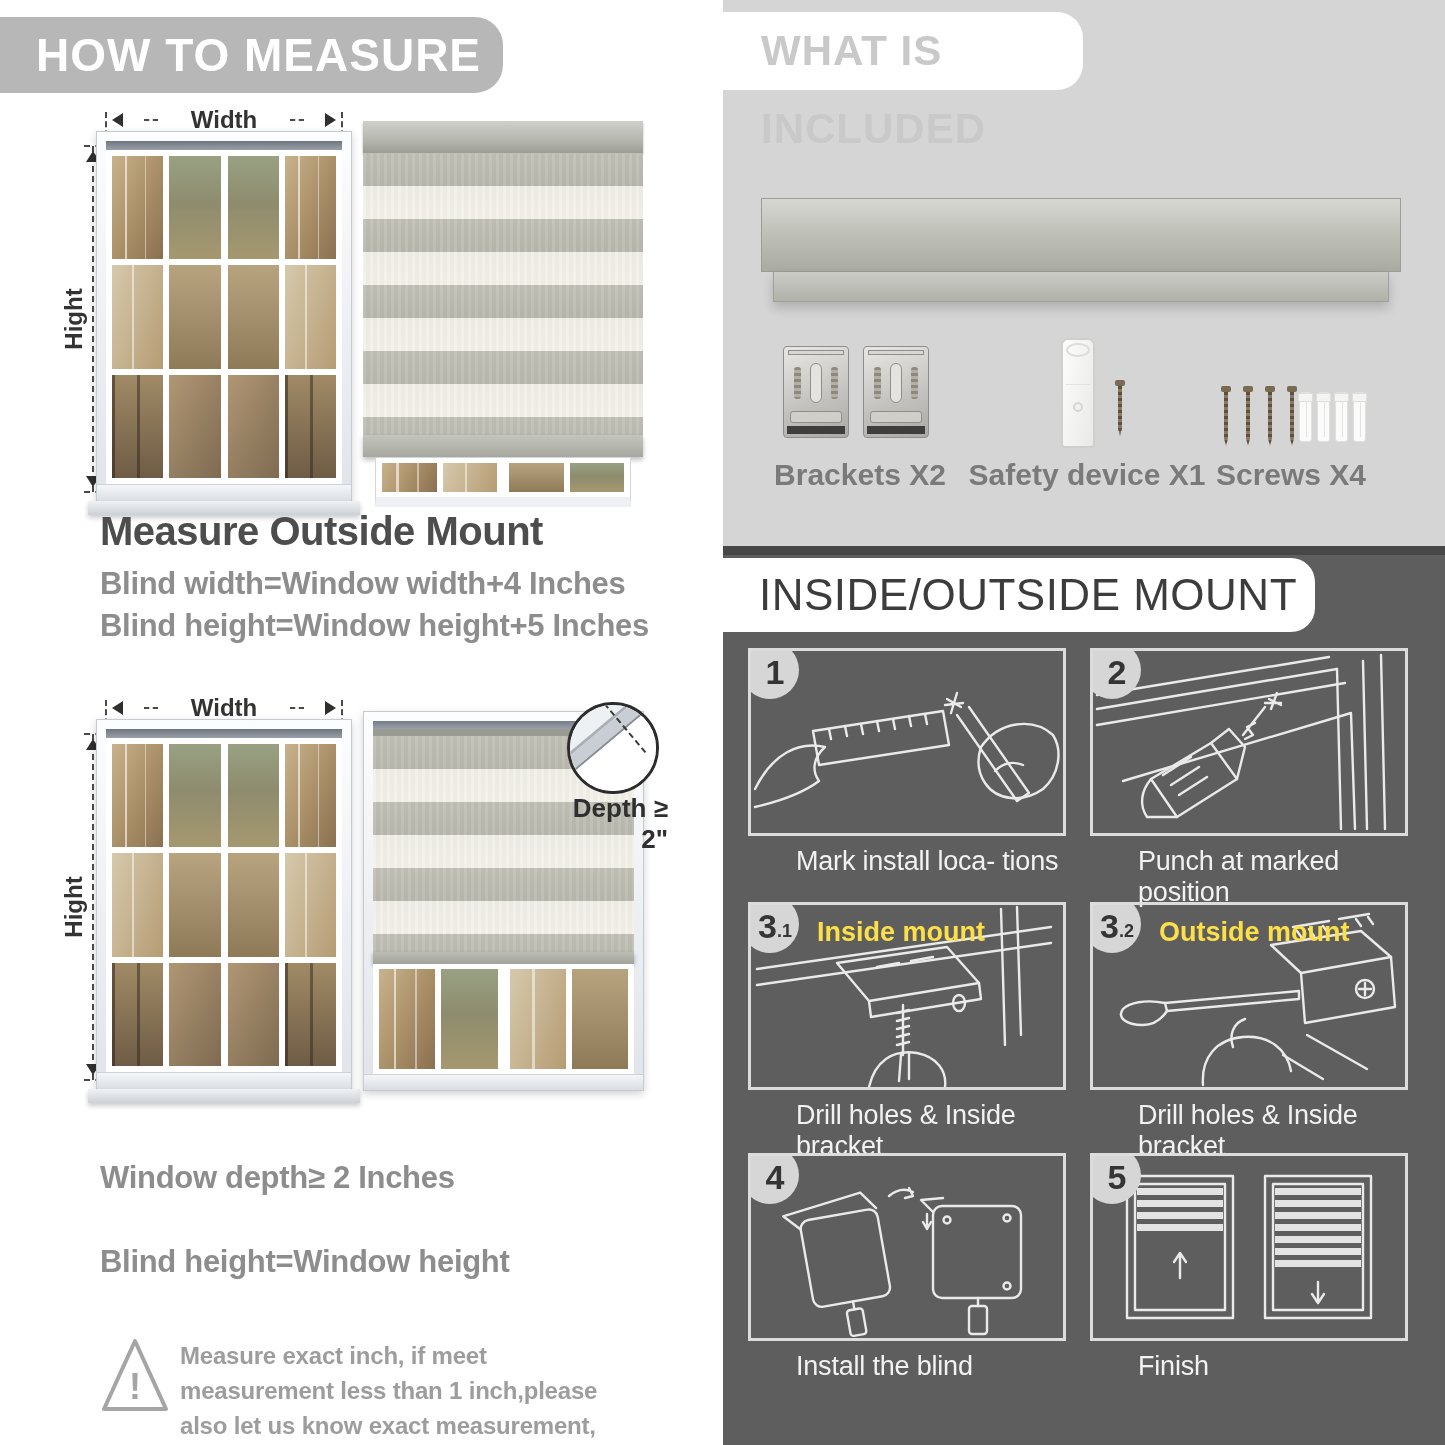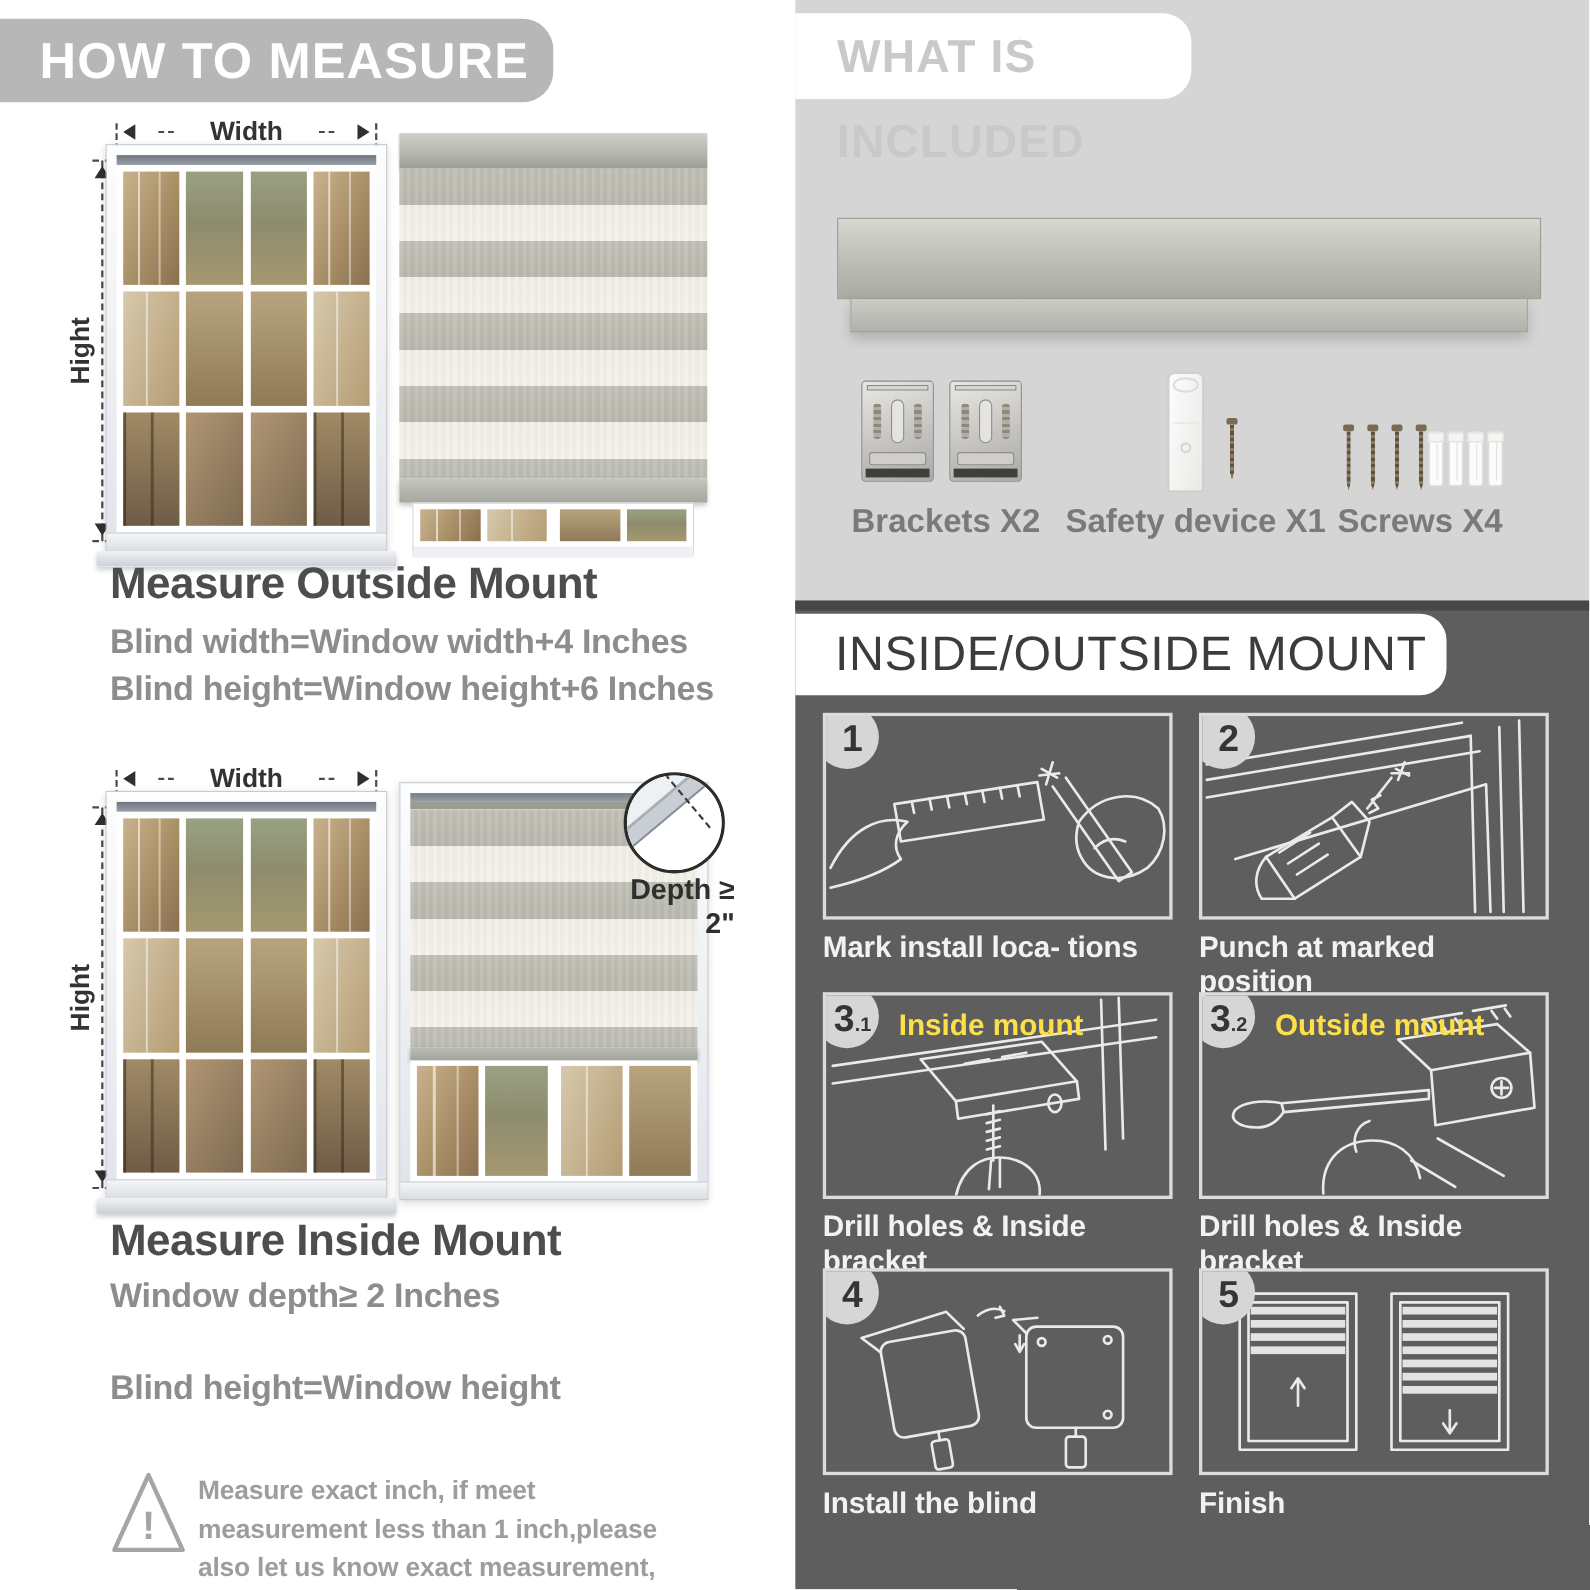--- a/index.html
+++ b/index.html
@@ -161,21 +161,21 @@
   .s3 { left:25px; top:356px; } .s4 { left:367px; top:356px; }
   .s5 { left:25px; top:607px; } .s6 { left:367px; top:607px; }
   .frame { position:relative; height:188px; border:3px solid #dcdcdc; overflow:hidden; }
   .frame svg { position:absolute; inset:0; width:100%; height:100%; }
   .badge { position:absolute; top:-10px; left:-10px; width:58px; height:58px; border-radius:50%;
     background:#d6d6d6; color:#353535; display:flex; align-items:flex-start; justify-content:center;
     padding:14px 0 0 10px; z-index:2; }
   .badge .n { font-size:34px; font-weight:bold; line-height:1; }
   .badge .s { font-size:18px; font-weight:bold; margin-top:12px; }
   .inline-label { position:absolute; top:12px; left:66px; color:#fde047; font-size:27px; font-weight:bold; z-index:2; }
-  .caption { margin-top:10px; color:#f2f2f2; font-size:27px; font-weight:bold; letter-spacing:-0.2px; }
+  .caption { margin-top:10px; color:#f2f2f2; font-size:27px; font-weight:normal; letter-spacing:-0.2px;margin-left:48px; }
   .lineart { stroke:#eaeaea; stroke-width:2.4; fill:none; stroke-linecap:round; stroke-linejoin:round; }
   .fb { fill:#e3e3e3; stroke:none; }
 </style>
 </head>
 <body>
 
 <div class="page">
 
   <section class="left-panel">
     <div class="htm-banner">HOW TO MEASURE</div>
@@ -228,21 +228,21 @@
       <div class="b1-winbottom">
         <div class="pane pa"></div>
           <div class="pane pc"></div>
         <div class="pane pd gapc"></div>
           <div class="pane pb"></div>
       </div>
     </div>
 
     <h2 class="sec-title" style="top:509px;">Measure Outside Mount</h2>
     <p class="rule" style="top:566px;">Blind width=Window width+4 Inches</p>
-    <p class="rule" style="top:608px;">Blind height=Window height+6 Inches</p>
+    <p class="rule" style="top:608px;">Blind height=Window height+5 Inches</p>
 
     <div class="warrow" style="left:105px; top:696px; width:238px;">
       <span class="wa-end-l"></span>
       <span class="wa-tri-l"></span>
       <span class="wa-line"></span>
       <span class="wa-label">Width</span>
       <span class="wa-line"></span>
       <span class="wa-tri-r"></span>
       <span class="wa-end-r"></span>
     </div>
@@ -297,21 +297,20 @@
     <div class="callout">
       <div class="co-art">
         <div class="co-b1"></div>
         <div class="co-b2"></div>
         <div class="co-b3"></div>
         <div class="co-dash"></div>
       </div>
     </div>
     <div class="depth-label">Depth ≥ 2"</div>
 
-    <h2 class="sec-title" style="top:1106px;">Measure Inside Mount</h2>
     <p class="rule" style="top:1160px;">Window depth≥ 2 Inches</p>
     <p class="rule" style="top:1244px;">Blind height=Window height</p>
 
     <div class="warn-icon">
       <svg width="70" height="84" viewBox="0 0 70 84">
         <path d="M35,8 L66,76 L4,76 Z" fill="none" stroke="#a5a5a5" stroke-width="4" stroke-linejoin="round"></path>
         <text x="35" y="66" text-anchor="middle" font-size="36" font-weight="bold" fill="#a5a5a5">!</text>
       </svg>
     </div>
     <p class="warn-text">Measure exact inch, if meet measurement less than 1 inch,please also let us know exact measurement, please do not leave it</p>

